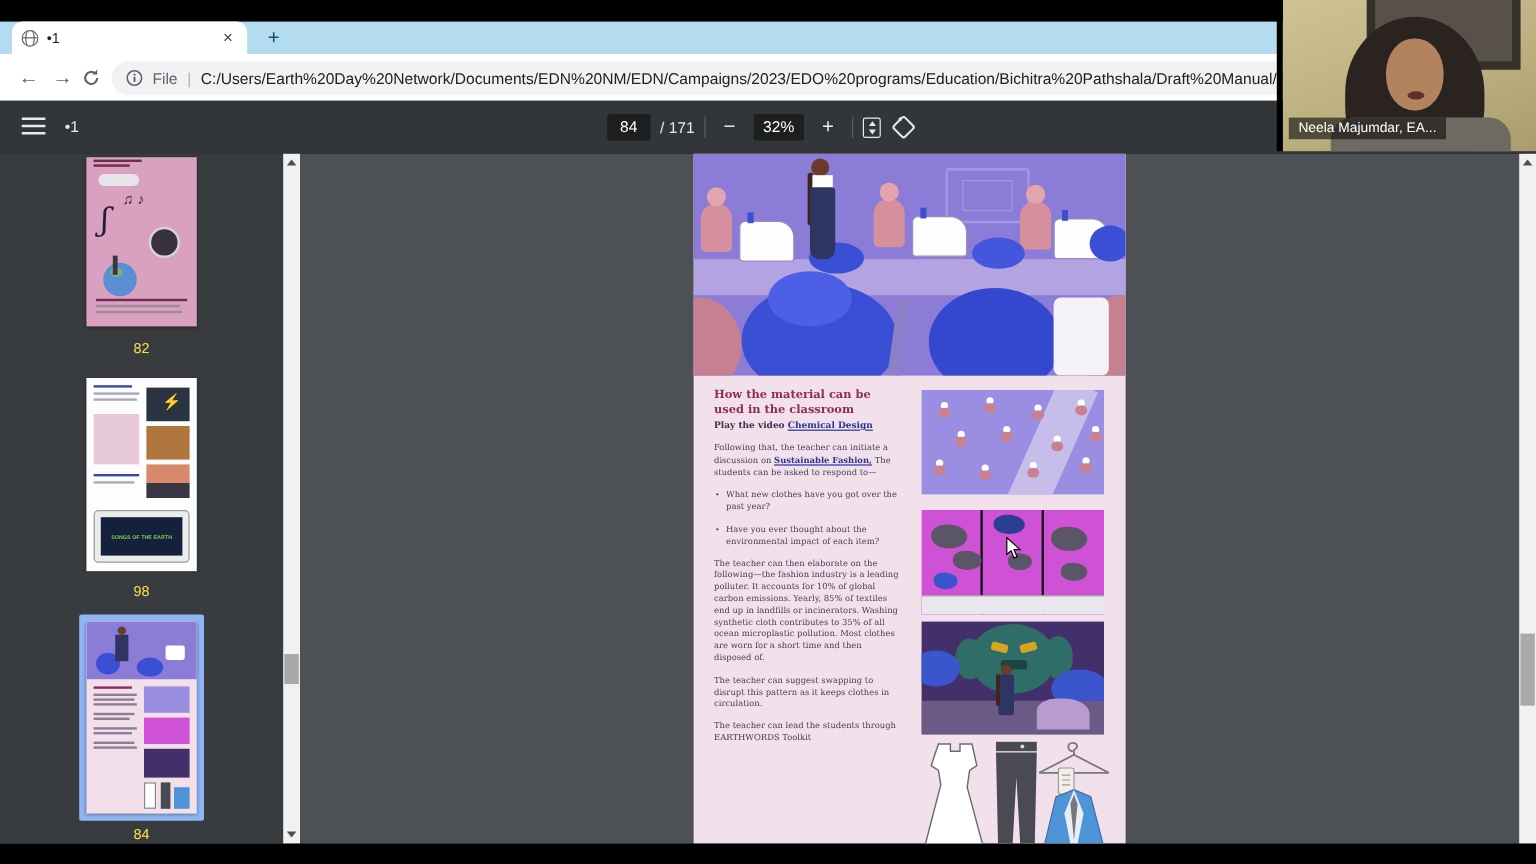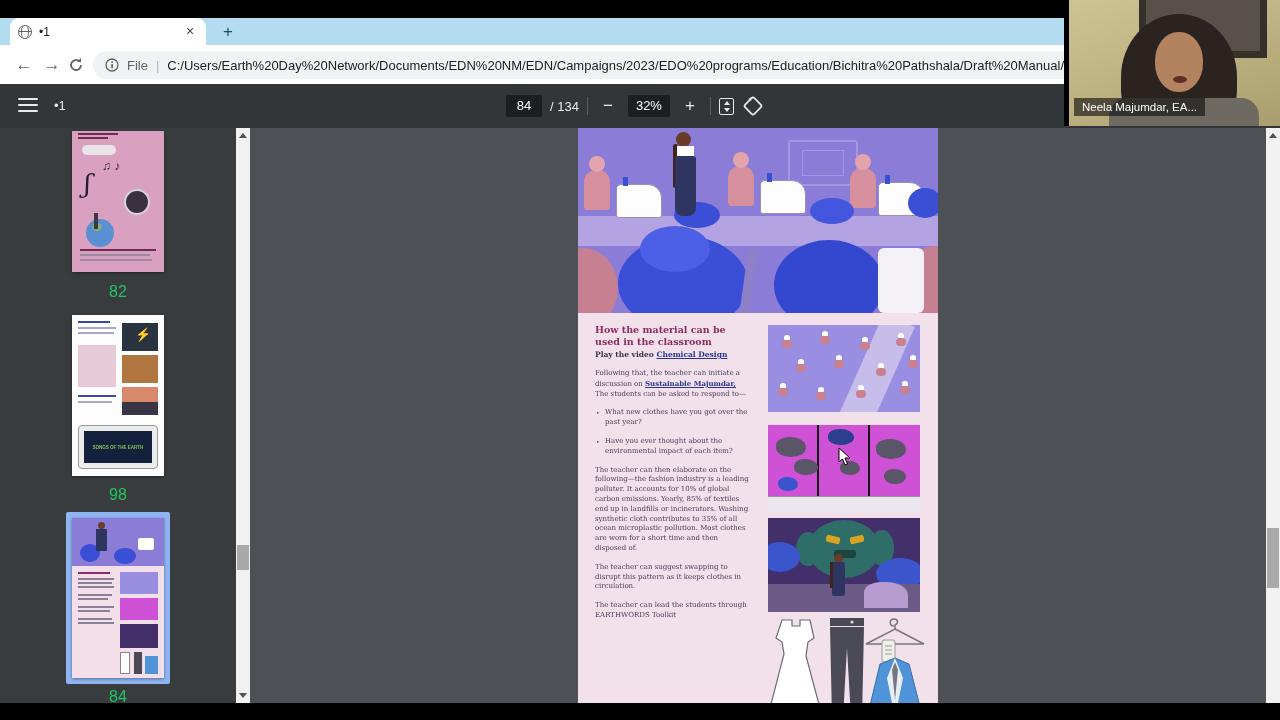--- a/index.html
+++ b/index.html
@@ -33,21 +33,21 @@
   .numbox { background:#1c1e1f; color:#fff; text-align:center; border-radius:2px; font-size:13px; }
   .tbsep { width:1px; height:18px; background:#5a5e61; }
   .tbbtn { color:#e8eaed; font-size:17px; text-align:center; width:24px; }
   .fiticon { width:15px; height:17px; border:1.6px solid #e8eaed; border-radius:2px; position:relative; }
   .fiticon:before { content:""; position:absolute; left:4px; top:2px; border-left:3px solid transparent; border-right:3px solid transparent; border-bottom:4px solid #e8eaed; }
   .fiticon:after { content:""; position:absolute; left:4px; bottom:2px; border-left:3px solid transparent; border-right:3px solid transparent; border-top:4px solid #e8eaed; }
 
   
   .viewer { left:0; top:128px; width:1280px; height:575px; background:#4d5156; overflow:hidden; }
   .thumbpanel { left:0; top:0; width:236px; height:575px; background:#393c3f; }
-  .pagenum { width:92px; text-align:center; color:#22c55e; font-size:16px; }
+  .pagenum { width:92px; text-align:center; color:#fde047; font-size:12px; }
   .thumb { width:92px; background:#fff; overflow:hidden; position:absolute; left:72px; box-shadow:0 1px 3px rgba(0,0,0,.4); }
   .selframe { left:66px; width:104px; background:#8fb5f2; border-radius:2px; }
 
   .vscroll { background:#f1f1f1; }
   .scr-arrow { width:0; height:0; border-left:4px solid transparent; border-right:4px solid transparent; position:absolute; left:3px; }
   .up { border-bottom:5px solid #505050; }
   .down { border-top:5px solid #505050; }
   .scr-thumb { position:absolute; left:1px; width:12px; background:#a9a9a9; }
 
   
@@ -129,21 +129,21 @@
 
 <div class="abs pdfbar">
   <div class="abs menuicon">
       <span></span>
       <span></span>
       <span></span>
     </div>
   <div class="abs pdftitle">•1</div>
   <div class="abs ctr" style="left:506px; gap:8px;">
     <div class="numbox" style="width:36px;height:22px;line-height:22px;">84</div>
-    <span>/ 134</span>
+    <span>/ 171</span>
     <span class="tbsep"></span>
     <span class="tbbtn">−</span>
     <div class="numbox" style="width:42px;height:22px;line-height:22px;">32%</div>
     <span class="tbbtn">+</span>
     <span class="tbsep"></span>
     <span class="fiticon"></span>
     <svg width="22" height="22" viewBox="0 0 22 22">
         <g transform="rotate(45 11 11)">
           <rect x="4.5" y="4.5" width="13" height="13" rx="2" fill="none" stroke="#e8eaed" stroke-width="1.7"></rect>
         </g>
@@ -255,21 +255,21 @@
       <div class="blob" style="left:196px;top:112px;width:110px;height:90px;background:#3447cf;"></div>
       <div class="blob" style="left:-30px;top:120px;width:70px;height:80px;background:#c77f92;"></div>
       <div class="blob" style="left:322px;top:118px;width:70px;height:85px;background:#c77f92;"></div>
       <div class="abs" style="left:300px;top:120px;width:46px;height:65px;background:#f4f2f6;border-radius:6px;"></div>
       <div class="abs" style="left:166px;top:120px;width:10px;height:65px;background:#9documents0;background:#8d80c9;transform:rotate(8deg);"></div>
     </div>
 
     <div class="abs pgflow">
       <div class="h1">How the material can be used in the classroom</div>
       <div class="sub"><span>Play the video </span><a>Chemical Design</a></div>
-      <p><span>Following that, the teacher can initiate a discussion on </span><a>Sustainable Majumdar,</a><span> The students can be asked to respond to—</span></p>
+      <p><span>Following that, the teacher can initiate a discussion on </span><a>Sustainable Fashion,</a><span> The students can be asked to respond to—</span></p>
       <ul>
         <li>What new clothes have you got over the past year?</li>
         <li>Have you ever thought about the environmental impact of each item?</li>
       </ul>
       <p>The teacher can then elaborate on the following—the fashion industry is a leading polluter. It accounts for 10% of global carbon emissions. Yearly, 85% of textiles end up in landfills or incinerators. Washing synthetic cloth contributes to 35% of all ocean microplastic pollution. Most clothes are worn for a short time and then disposed of.</p>
       <p>The teacher can suggest swapping to disrupt this pattern as it keeps clothes in circulation.</p>
       <p>The teacher can lead the students through EARTHWORDS Toolkit</p>
     </div>
 
     <div class="rimg img-crowd">

